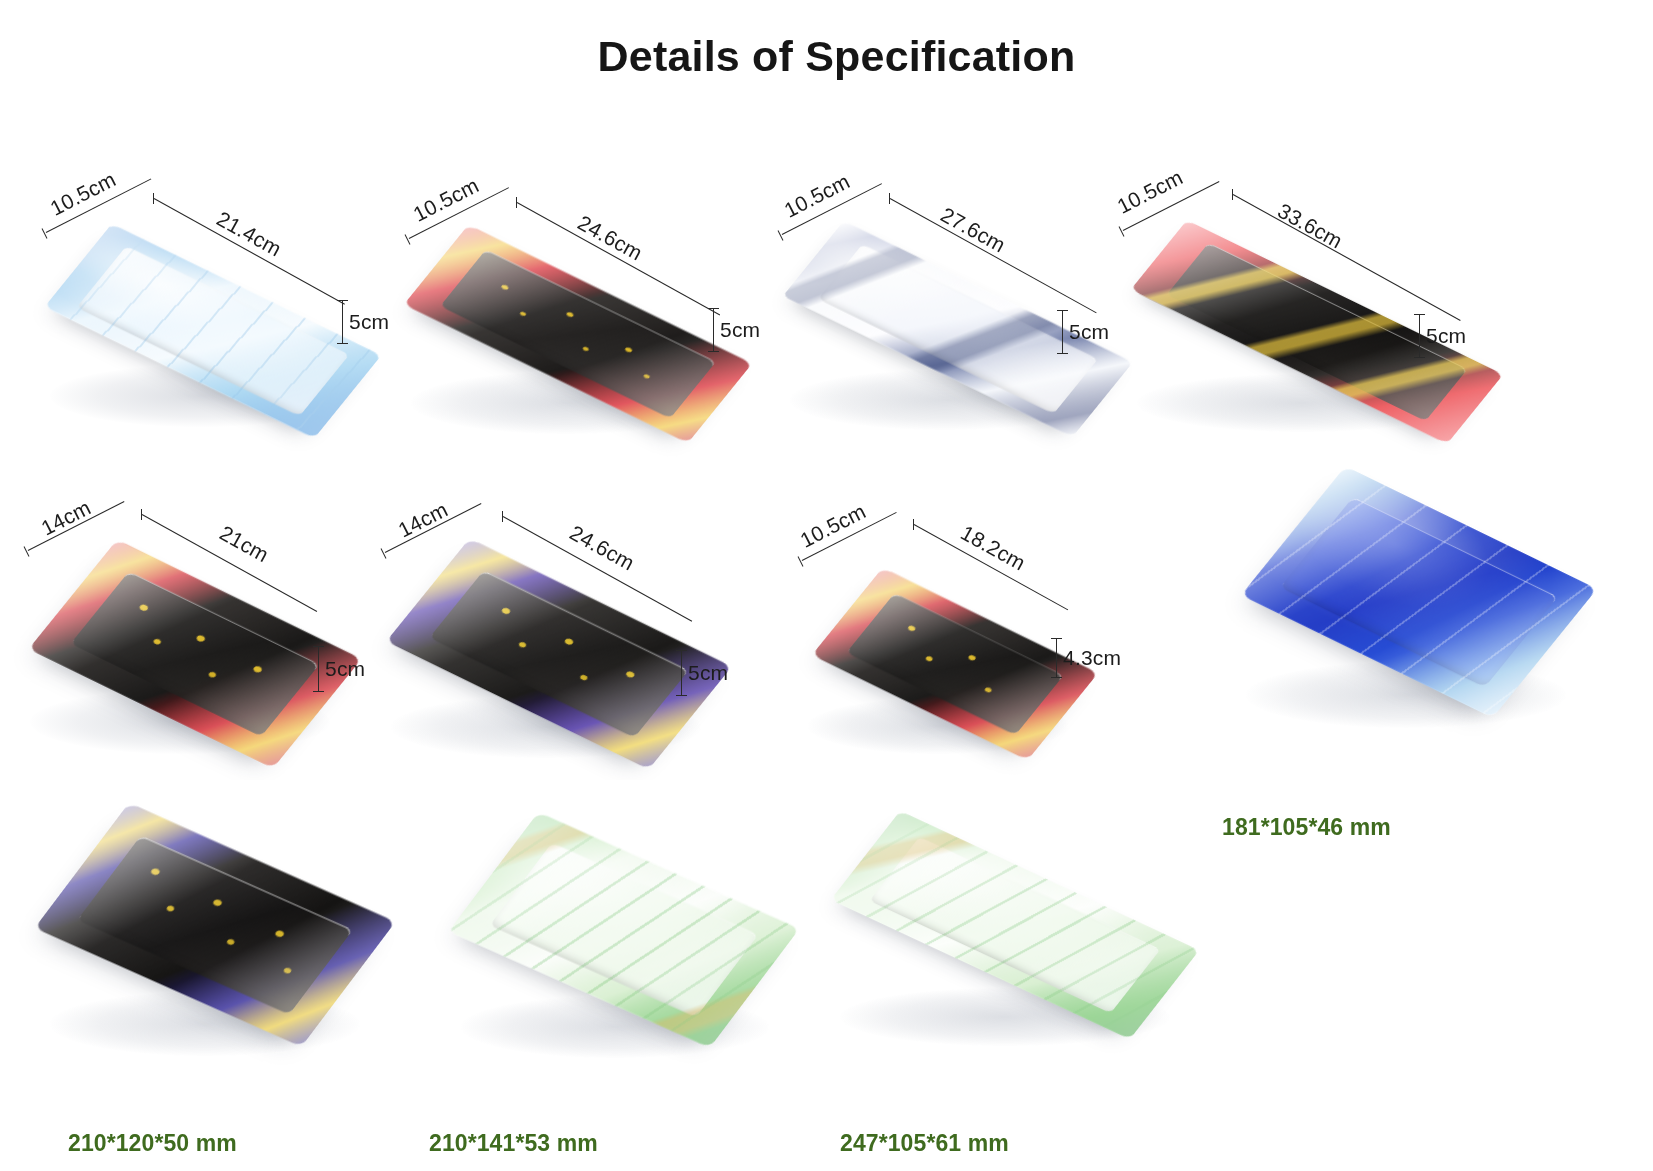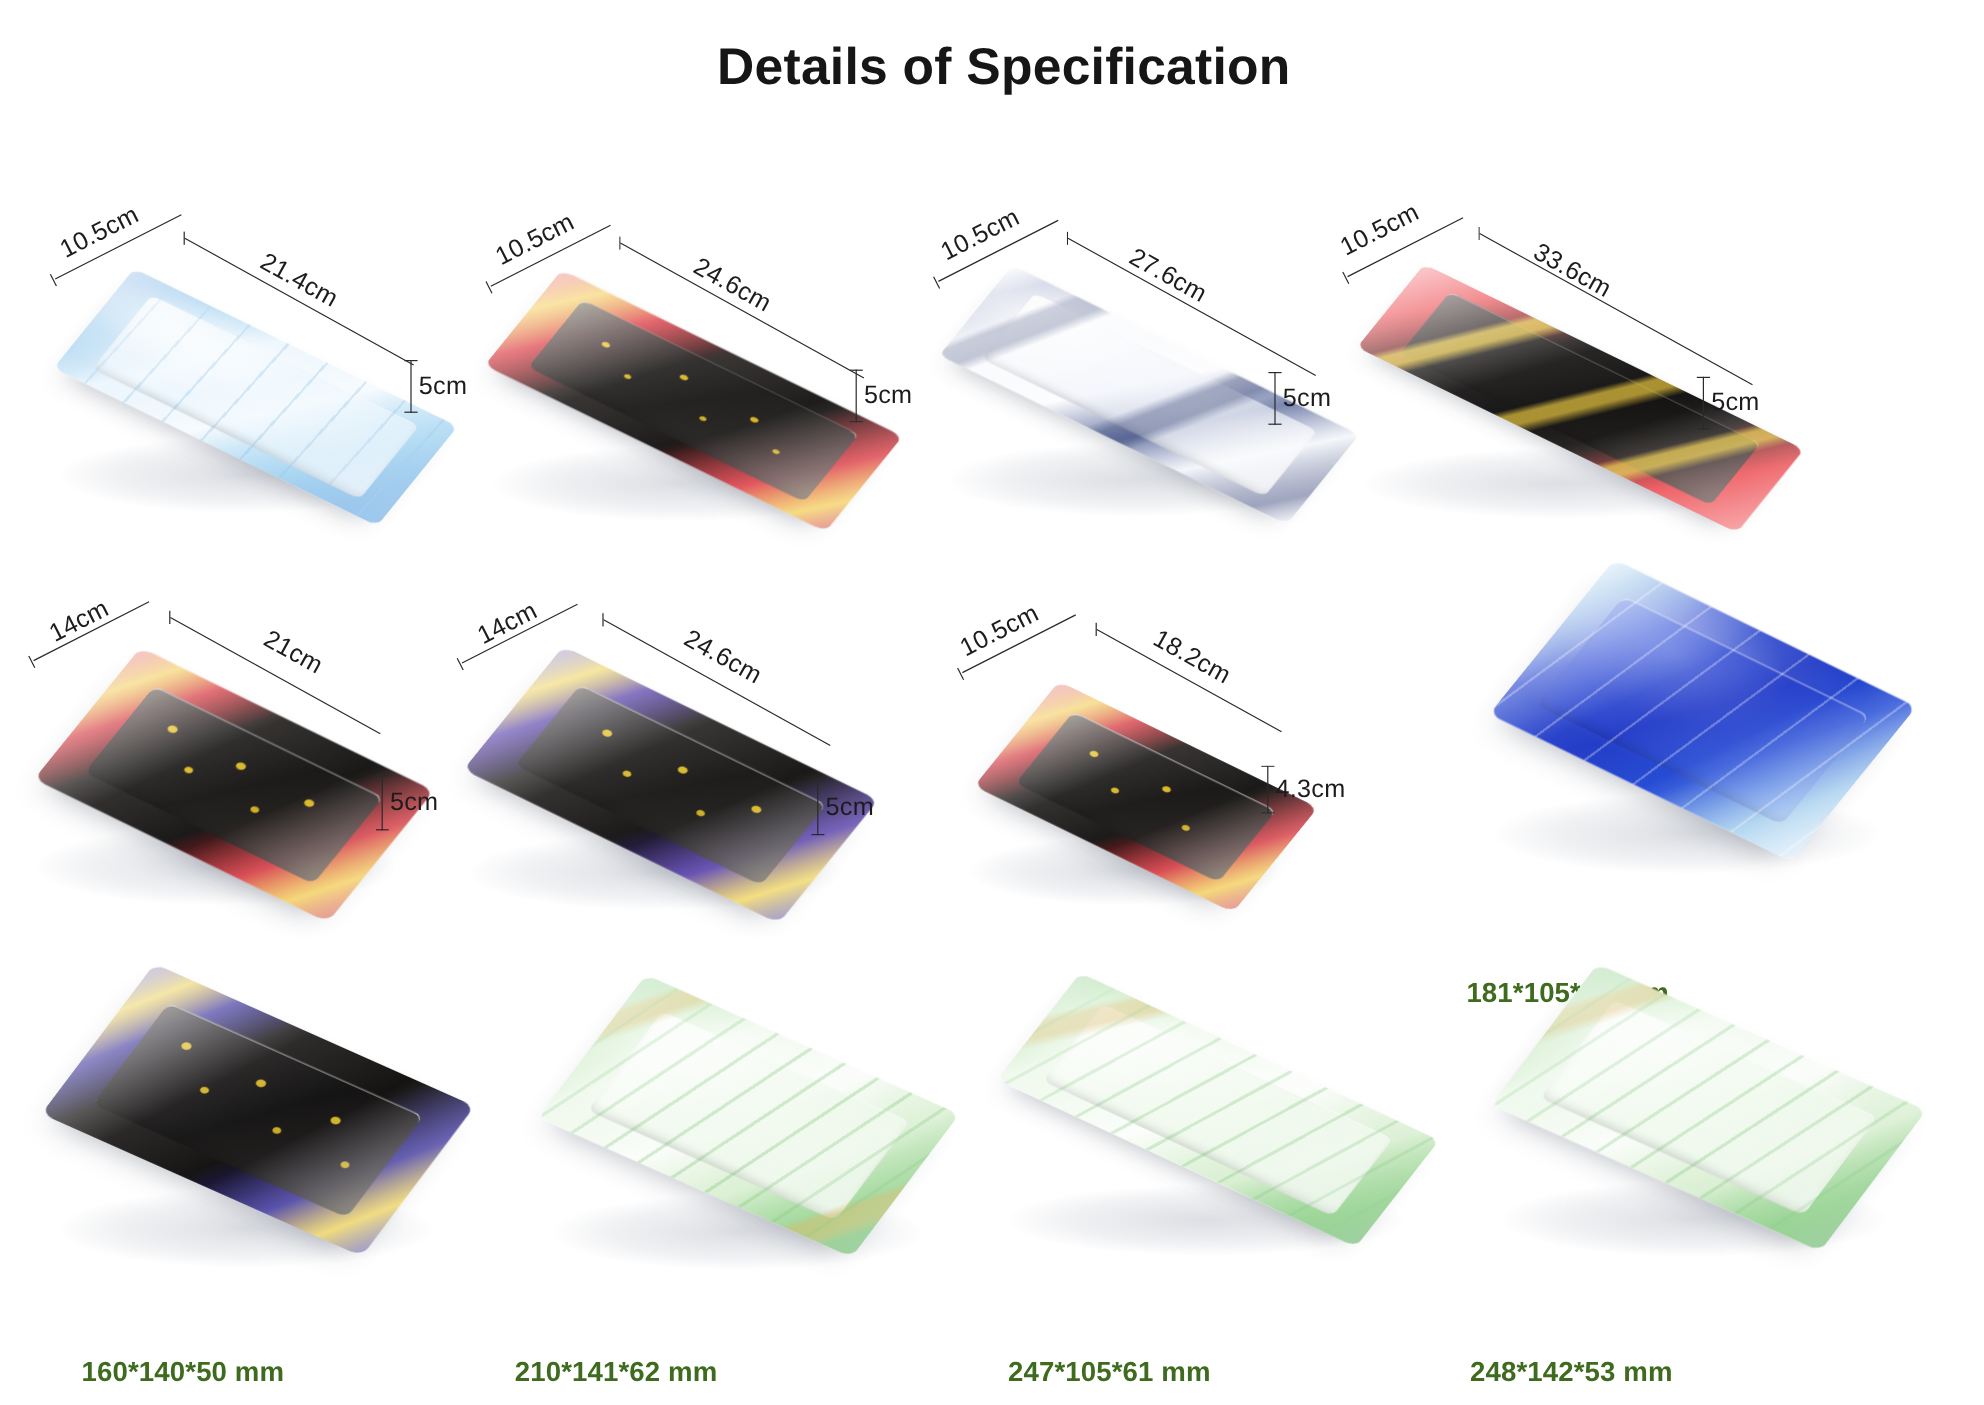--- a/index.html
+++ b/index.html
@@ -402,21 +402,21 @@
                  radial-gradient(circle at 34% 52%, rgba(232,196,43,0.9) 0 3px, transparent 4px),
                  radial-gradient(circle at 46% 36%, rgba(232,196,43,0.9) 0 3.5px, transparent 4.5px),
                  radial-gradient(circle at 58% 56%, rgba(232,196,43,0.85) 0 3px, transparent 4px),
                  radial-gradient(circle at 70% 38%, rgba(232,196,43,0.9) 0 3.5px, transparent 4.5px),
                  radial-gradient(circle at 80% 58%, rgba(232,196,43,0.85) 0 3px, transparent 4px);"></div>
             <div class="gloss" style="inset:0;"></div>
           </div>
         </div>
       </div>
     </div>
-    <div class="spec-label" style="left:68px; top:370px;">160*140*50 mm</div>
+    <div class="spec-label" style="left:68px; top:370px;">210*120*50 mm</div>
   </div>
 
   <div class="cell" style="left:405px; top:630px; width:430px; height:320px;">
     <div class="stage">
       <div class="shadow" style="left:56px; top:226px; width:308px; height:62px;"></div>
       <div class="tray-wrap" style="left:51%; top:50%;">
         <div class="tray" style="transform: rotate(24deg) skewX(-13deg) scale(1,0.8);">
           <div class="tray-body" style="width:286px; height:182px;
                background:
                  radial-gradient(ellipse at 34% 34%, rgba(255,255,255,0.92) 0%, rgba(255,255,255,0.3) 38%, rgba(255,255,255,0) 62%),
@@ -424,21 +424,21 @@
             <div class="tray-lid" style="left:30px; top:28px; right:30px; bottom:28px;
                  background: linear-gradient(128deg, rgba(255,255,255,0.9), rgba(236,248,232,0.55) 50%, rgba(255,255,255,0.82));"></div>
             <div class="ribs" style="background:
                  repeating-linear-gradient(108deg, rgba(63,170,60,0) 0 26px, rgba(63,170,60,0.22) 26px 29px),
                  linear-gradient(124deg, rgba(199,154,34,0) 0 6%, rgba(199,154,34,0.55) 8% 12%, rgba(199,154,34,0) 15% 84%, rgba(199,154,34,0.5) 86% 91%, rgba(199,154,34,0) 94%);"></div>
             <div class="gloss" style="inset:0;"></div>
           </div>
         </div>
       </div>
     </div>
-    <div class="spec-label" style="left:24px; top:360px;">210*141*62 mm</div>
+    <div class="spec-label" style="left:24px; top:360px;">210*141*53 mm</div>
   </div>
 
   <div class="cell" style="left:800px; top:620px; width:430px; height:330px;">
     <div class="stage">
       <div class="shadow" style="left:40px; top:228px; width:330px; height:58px;"></div>
       <div class="tray-wrap" style="left:50%; top:50%;">
         <div class="tray" style="transform: rotate(25deg) skewX(-13deg) scale(1,0.64);">
           <div class="tray-body" style="width:330px; height:172px;
                background:
                  radial-gradient(ellipse at 34% 34%, rgba(255,255,255,0.92) 0%, rgba(255,255,255,0.3) 38%, rgba(255,255,255,0) 62%),
@@ -449,35 +449,14 @@
                  repeating-linear-gradient(108deg, rgba(63,170,60,0) 0 28px, rgba(63,170,60,0.2) 28px 31px),
                  linear-gradient(124deg, rgba(199,154,34,0) 0 10%, rgba(199,154,34,0.5) 12% 16%, rgba(199,154,34,0) 19%);"></div>
             <div class="gloss" style="inset:0;"></div>
           </div>
         </div>
       </div>
     </div>
     <div class="spec-label" style="left:40px; top:370px;">247*105*61 mm</div>
   </div>
 
-  <div class="cell" style="left:1200px; top:615px; width:440px; height:335px;">
-    <div class="stage">
-      <div class="shadow" style="left:52px; top:230px; width:320px; height:62px;"></div>
-      <div class="tray-wrap" style="left:51%; top:50%;">
-        <div class="tray" style="transform: rotate(24deg) skewX(-13deg) scale(1,0.78);">
-          <div class="tray-body" style="width:300px; height:184px;
-               background:
-                 radial-gradient(ellipse at 34% 32%, rgba(255,255,255,0.9) 0%, rgba(255,255,255,0.28) 38%, rgba(255,255,255,0) 62%),
-                 linear-gradient(122deg, #3faa3c 0%, #8ed481 10%, #e8f7e4 26%, #fbfdfa 50%, #d6eece 72%, #63bd5b 88%, #2e9932 100%);">
-            <div class="tray-lid" style="left:30px; top:28px; right:30px; bottom:28px;
-                 background: linear-gradient(128deg, rgba(255,255,255,0.9), rgba(235,248,231,0.55) 50%, rgba(255,255,255,0.82));"></div>
-            <div class="ribs" style="background:
-                 repeating-linear-gradient(108deg, rgba(63,170,60,0) 0 27px, rgba(63,170,60,0.2) 27px 30px),
-                 linear-gradient(124deg, rgba(199,154,34,0) 0 8%, rgba(199,154,34,0.5) 10% 14%, rgba(199,154,34,0) 17%);"></div>
-            <div class="gloss" style="inset:0;"></div>
-          </div>
-        </div>
-      </div>
-    </div>
-    <div class="spec-label" style="left:25px; top:375px;">248*142*53 mm</div>
-  </div>
 
 </div>
 
 </body></html>

